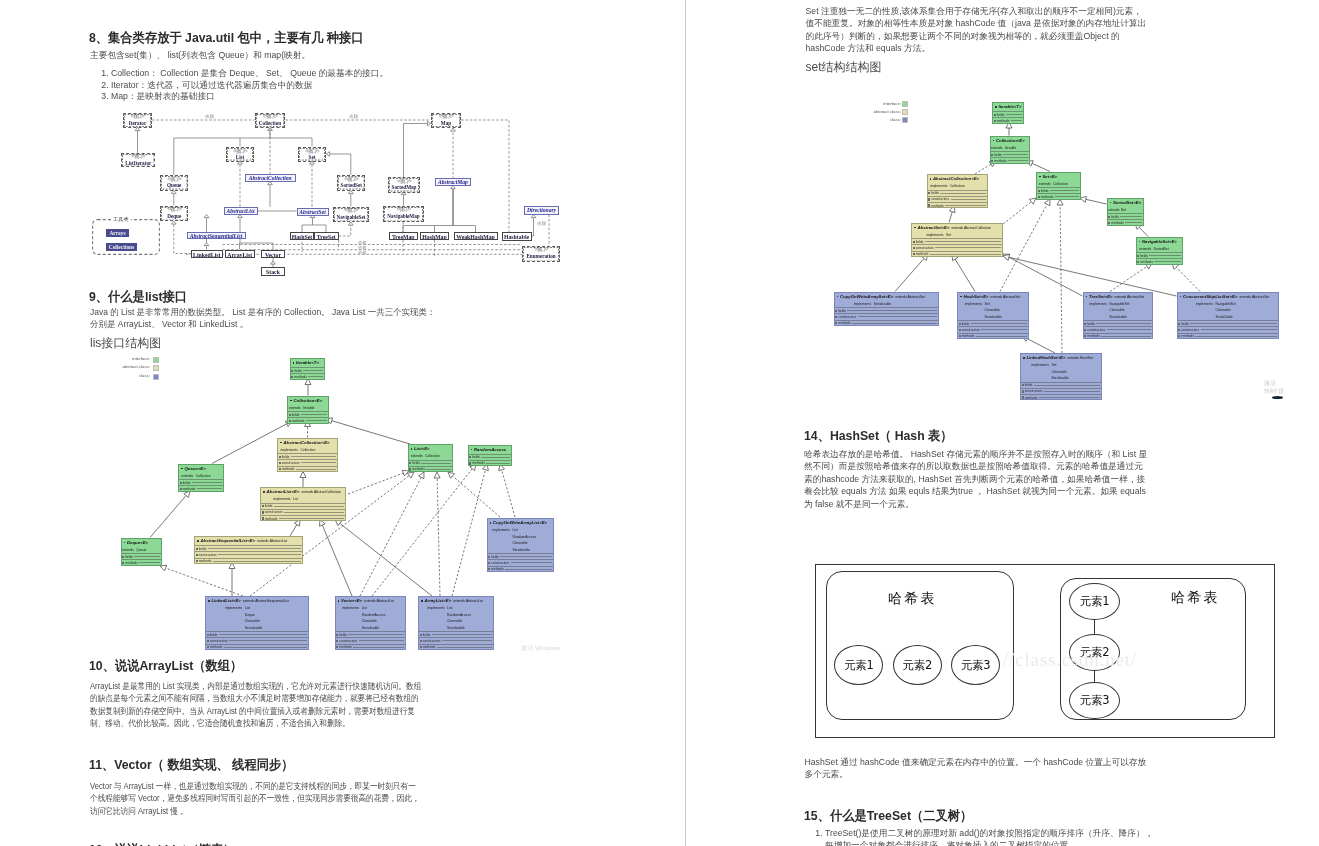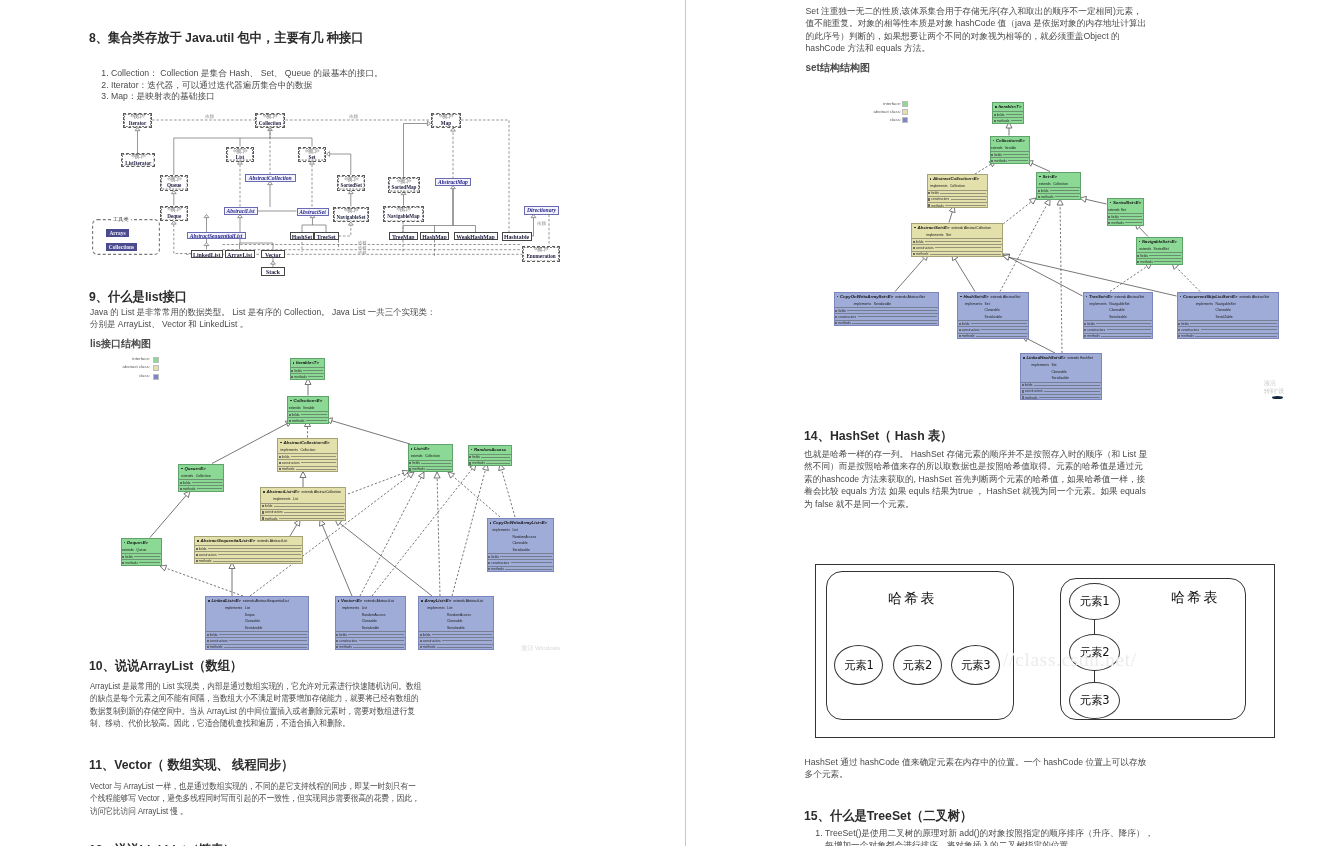--- a/index.html
+++ b/index.html
@@ -12,21 +12,21 @@
   #pageL{left:0;width:685px;height:846px;}
   #pageR{left:686px;width:633px;height:846px;}
   .divider{position:absolute;left:685px;top:0;width:1px;height:846px;background:#c9c9c9;}
   h2.sec{position:absolute;margin:0;font-size:13.2px;font-weight:bold;color:#2b2b2b;
      letter-spacing:0;white-space:nowrap;transform-origin:0 0;transform:scaleX(.93);}
   p.body{position:absolute;margin:0;font-size:8.7px;line-height:12.4px;color:#4a4a4a;
      letter-spacing:0;transform-origin:0 0;}
   p.body.cond{transform:scaleX(.88);width:378px !important;}
   ol.nlist{position:absolute;margin:0;padding-left:13px;font-size:8.7px;line-height:11.5px;color:#4a4a4a;}
   ol.nlist li{margin:0;padding:0;}
-  .cap{position:absolute;font-size:10px;line-height:11px;color:#4a4a4a;white-space:nowrap;font-weight:bold;}
+  .cap{position:absolute;font-size:12px;line-height:11px;color:#4a4a4a;white-space:nowrap;}
   
   .uml1{position:absolute;font-family:"Liberation Serif",serif;}
   .n{position:absolute;border:1px solid #444;background:#fff;color:#1a1a3e;
      font-weight:bold;text-align:center;white-space:nowrap;font-size:5.8px;
      line-height:8px;font-family:"Liberation Serif",serif;overflow:hidden;}
   .iface{position:absolute;border:1px dashed #5a5a5a;background:transparent;}
   .ifl{position:absolute;font-size:4px;color:#777;white-space:nowrap;letter-spacing:-.2px;}
   .abs{position:absolute;border:1px solid #6a6ab0;background:#f4f4fc;color:#23238c;
      font-style:italic;font-weight:bold;text-align:center;white-space:nowrap;
      font-size:5.6px;line-height:7.5px;font-family:"Liberation Serif",serif;overflow:hidden;}
@@ -82,22 +82,23 @@
   .winmk{position:absolute;font-size:6.2px;color:#d8d8d8;white-space:nowrap;line-height:7px;}
   .winmk2{position:absolute;font-size:6px;color:#c8c8c8;white-space:nowrap;line-height:7.8px;}
   .winblob{position:absolute;width:11px;height:3px;background:#12243a;border-radius:50%;}
 </style>
 </head>
 <body>
 
 <div class="divider"></div>
 <div class="page" id="pageL">
     <h2 class="sec" style="left:89px;top:25px;">8、集合类存放于 Java.util 包中，主要有几 种接口</h2>
+    <p class="body" style="left:90px;top:45px;width:400px;">主要包含set(集）、 list(列表包含 Queue）和 map(映射。</p>
     <ol class="nlist" style="left:98px;top:64px;width:400px;">
-      <li>Collection： Collection 是集合 Hash、 Set、 Queue 的最基本的接口。</li>
+      <li>Collection： Collection 是集合 Deque、 Set、 Queue 的最基本的接口。</li>
       <li>Iterator：迭代器，可以通过迭代器遍历集合中的数据</li>
       <li>Map：是映射表的基础接口</li>
     </ol>
     <div class="uml1">
       <svg class="edges" width="685" height="290" viewBox="0 0 685 290">
         <path d="M152.0 116.0 L255.0 116.0" stroke="#6a6a6a" stroke-width="0.7" fill="none" stroke-dasharray="2.6,1.8"></path>
         <path d="M285.5 116.0 L430.5 116.0" stroke="#6a6a6a" stroke-width="0.7" fill="none" stroke-dasharray="2.6,1.8"></path>
         <path d="M461.0 116.0 L509.0 116.0 L509.0 228.0" stroke="#6a6a6a" stroke-width="0.7" fill="none" stroke-dasharray="2.6,1.8"></path>
         <path d="M137.5 149.0 L137.5 127.0" stroke="#6a6a6a" stroke-width="0.7" fill="none"></path>
         <path d="M137.5 123.5 L135.1 126.62 L139.9 126.62 Z" fill="#fff" stroke="#6a6a6a" stroke-width="0.7"></path>
@@ -941,21 +942,21 @@
         <div class="r" style="height:6.2px;font-size:3.3px;line-height:6.2px;">
           <i class="sq"></i>
           <span class="rl">methods</span>
           <span class="rline"></span>
         </div>
       </div>
       <div class="winmk2" style="left:578.0px;top:376px;">激活<br>转到"设</div>
       <div class="winblob" style="left:586.0px;top:392px;"></div>
     </div>
     <h2 class="sec" style="left:118px;top:422.5px;">14、HashSet（ Hash 表）</h2>
-    <p class="body" style="left:118px;top:444px;width:345px;">也就是哈希一样的存一列。 HashSet 存储元素的顺序并不是按照存入时的顺序（和 List 显然不同）而是按照哈希值来存的所以取数据也是按照哈希值取得。元素的哈希值是通过元素的hashcode 方法来获取的, HashSet 首先判断两个元素的哈希值，如果哈希值一样，接着会比较 equals 方法 如果 equls 结果为true ， HashSet 就视为同一个元素。如果 equals 为 false 就不是同一个元素。</p>
+    <p class="body" style="left:118px;top:444px;width:345px;">哈希表边存放的是哈希值。 HashSet 存储元素的顺序并不是按照存入时的顺序（和 List 显然不同）而是按照哈希值来存的所以取数据也是按照哈希值取得。元素的哈希值是通过元素的hashcode 方法来获取的, HashSet 首先判断两个元素的哈希值，如果哈希值一样，接着会比较 equals 方法 如果 equls 结果为true ， HashSet 就视为同一个元素。如果 equals 为 false 就不是同一个元素。</p>
     <div class="hd">
       <div class="htwrap" style="left:129.0px;top:560px;width:460px;height:174px;"></div>
       <div class="rrect" style="left:140.0px;top:566.5px;width:188px;height:149px;"></div>
       <div class="htt" style="left:202.0px;top:586px;">哈希表</div>
       <div class="ell" style="left:148.4px;top:641px;width:49px;height:40px;">元素1</div>
       <div class="ell" style="left:206.8px;top:641px;width:49px;height:40px;">元素2</div>
       <div class="ell" style="left:265.1px;top:641px;width:49px;height:40px;">元素3</div>
       <div class="rrect" style="left:373.5px;top:573.5px;width:186px;height:142px;"></div>
       <div class="htt" style="left:485.0px;top:585px;">哈希表</div>
       <div class="chain" style="left:408.0px;top:614.5px;height:17px;"></div>

